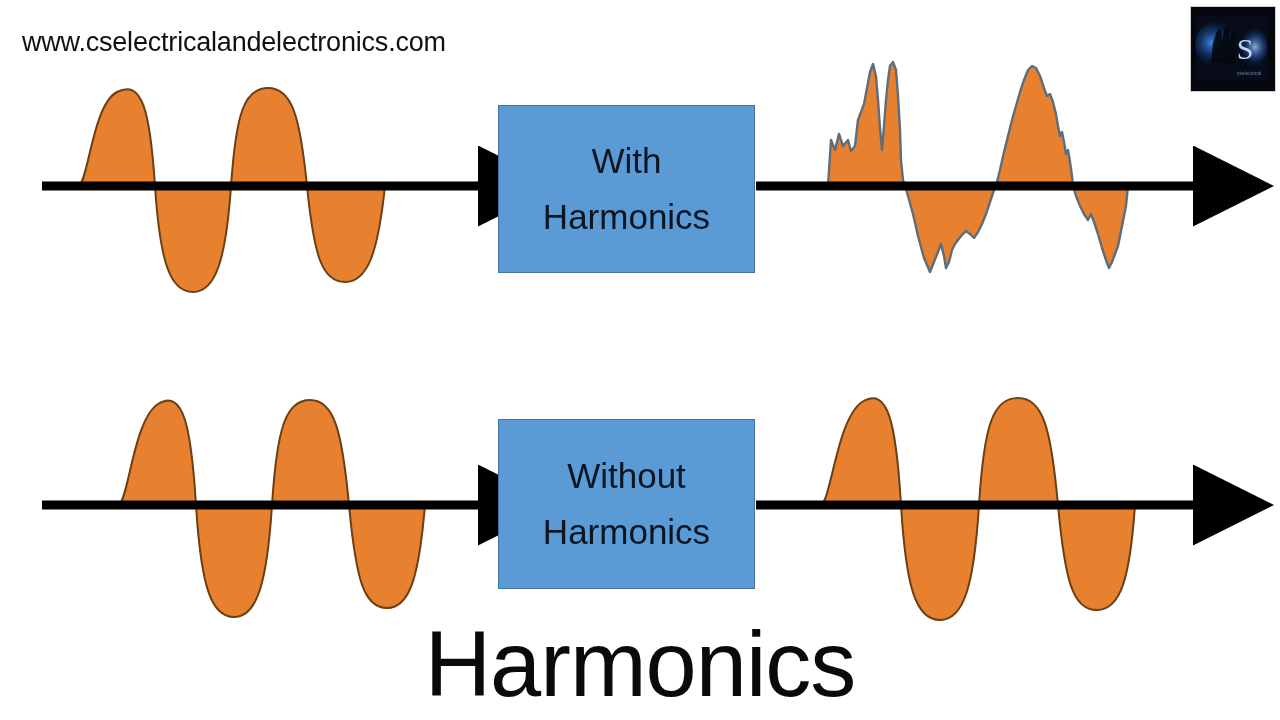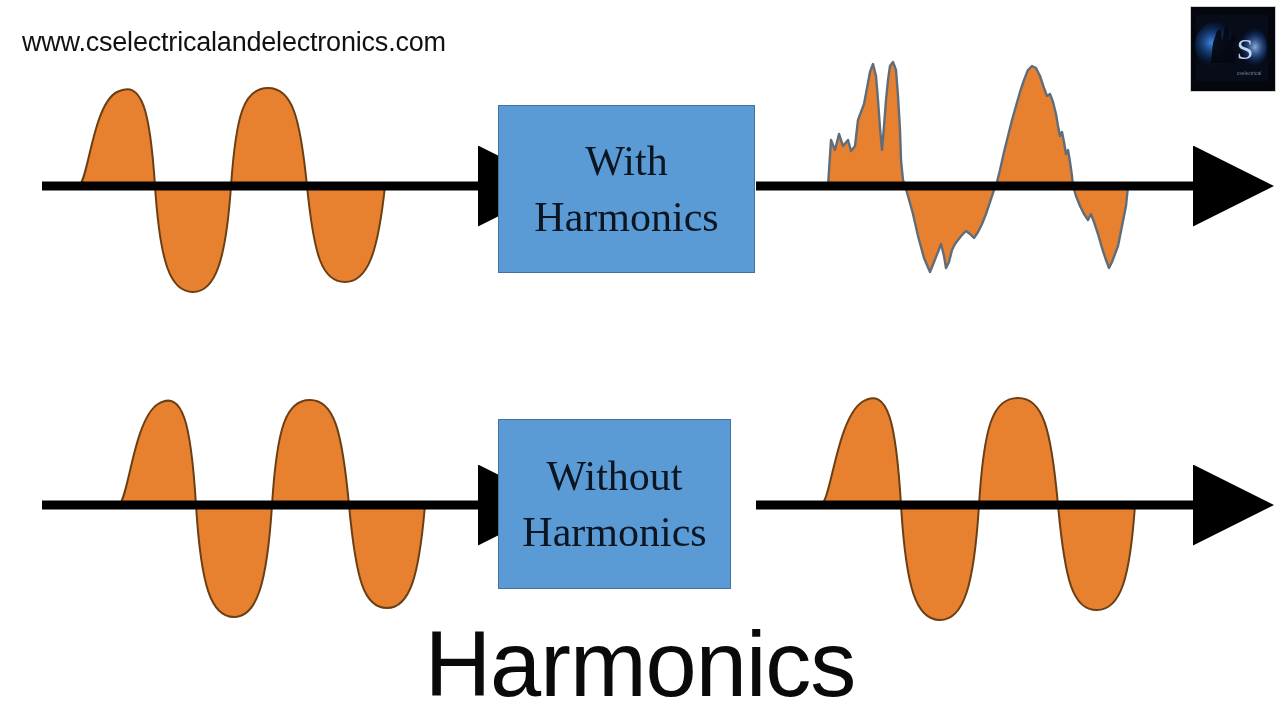--- a/index.html
+++ b/index.html
@@ -50,29 +50,29 @@
     background: #5B9BD5;
     border: 1px solid #41719C;
     box-sizing: border-box;
     display: flex;
     flex-direction: column;
     align-items: center;
     justify-content: center;
     color: #0d1b2a;
   }
   .proc-box .line {
-    font-family: Liberation Serif, serif;
-    font-size: 42px;
+    font-family: Liberation Sans, sans-serif;
+    font-size: 35px;
     line-height: 56px;
     font-weight: 400;
     color: #0b1622;
     white-space: nowrap;
   }
   #box-with  { left: 498px; top: 105px; width: 257px; height: 168px; }
-  #box-without { left: 498px; top: 419px; width: 233px; height: 170px; }
+  #box-without { left: 498px; top: 419px; width: 257px; height: 170px; }
 
   .wave-layer {
     position: absolute;
     left: 0; top: 0;
     width: 1280px;
     height: 720px;
     pointer-events: none;
   }
 
   .title {

